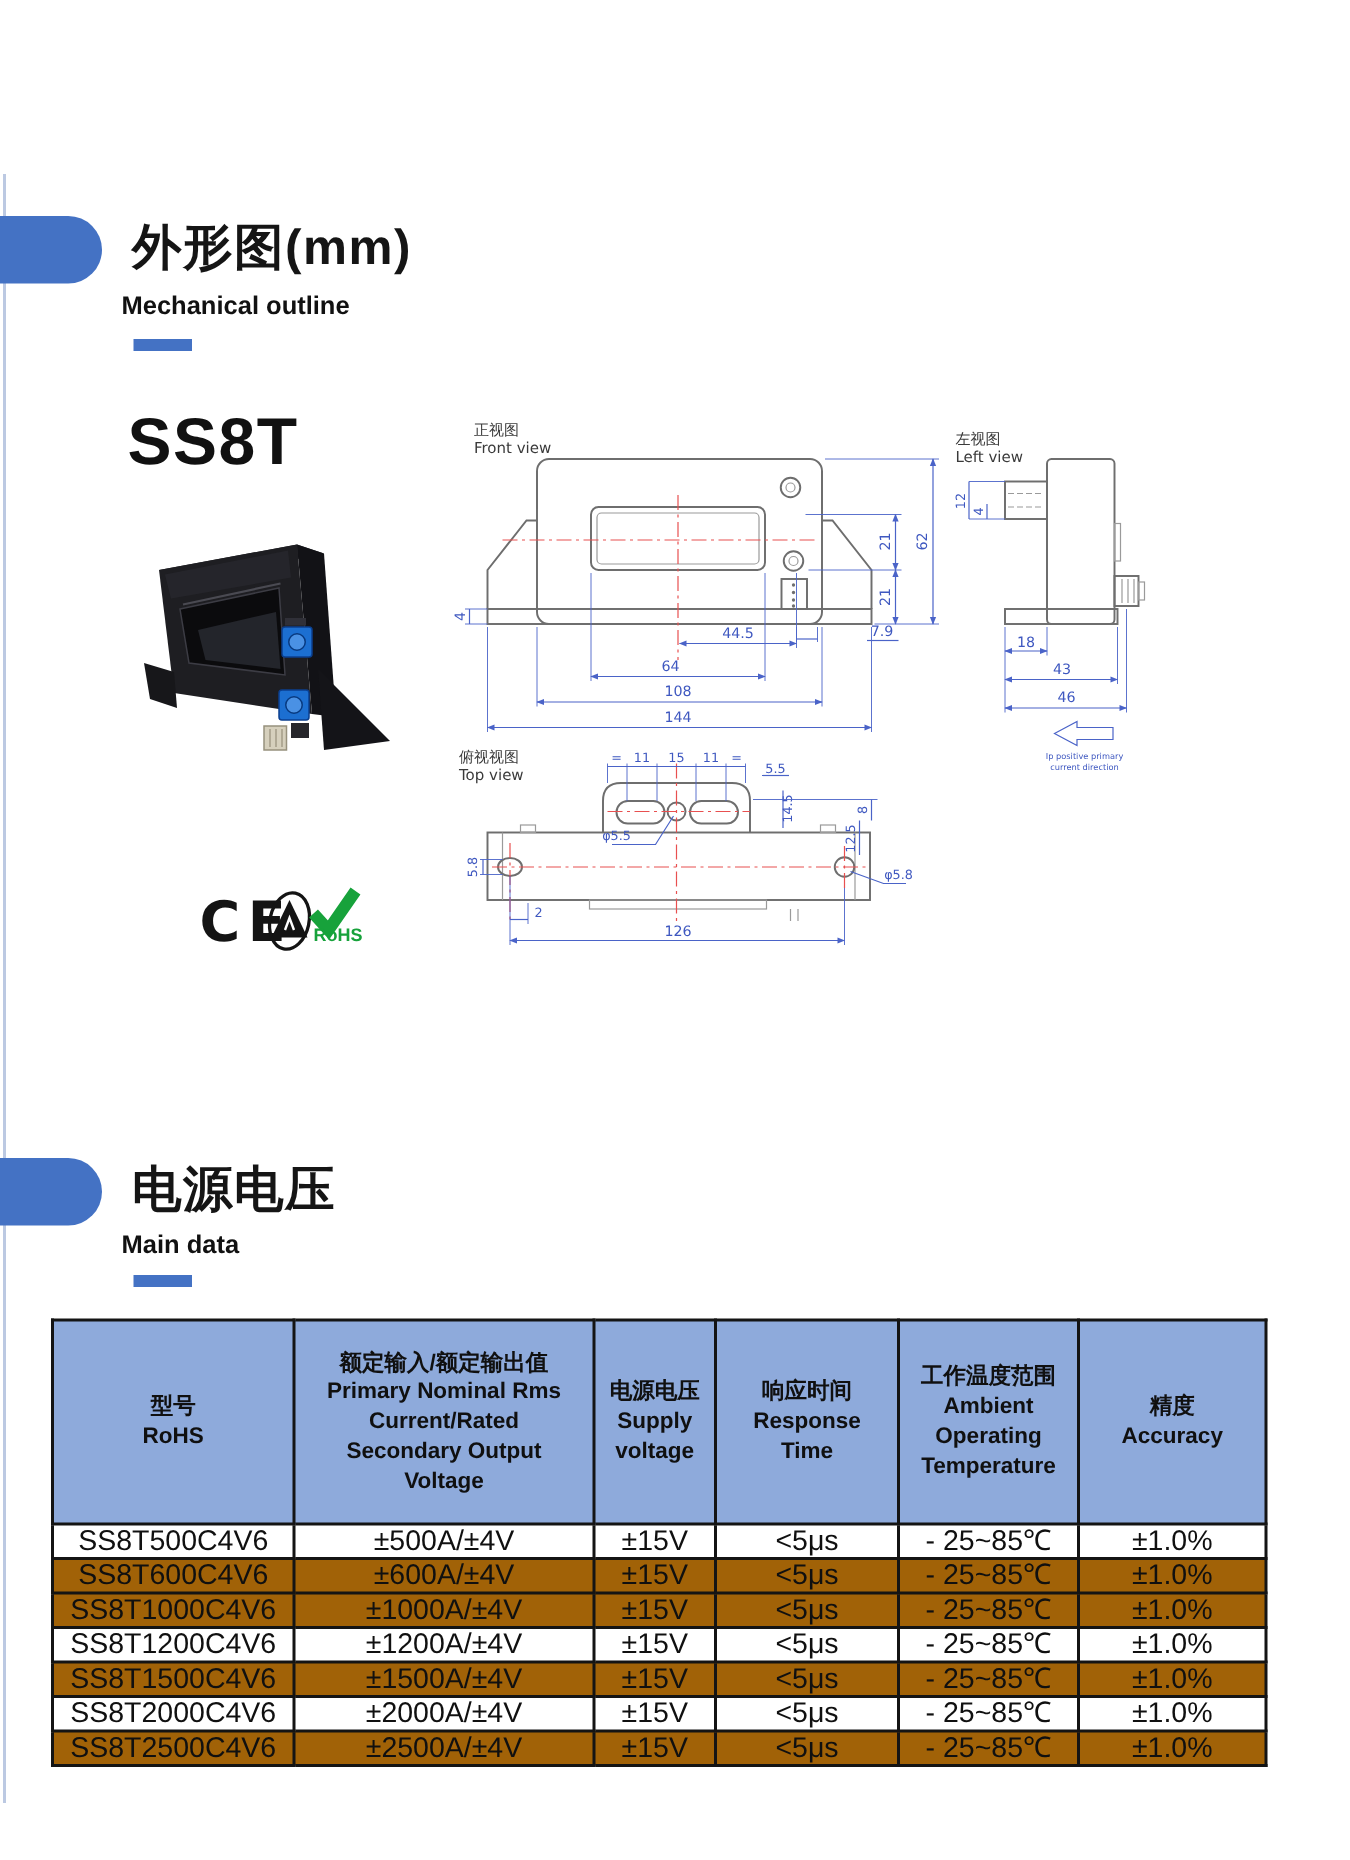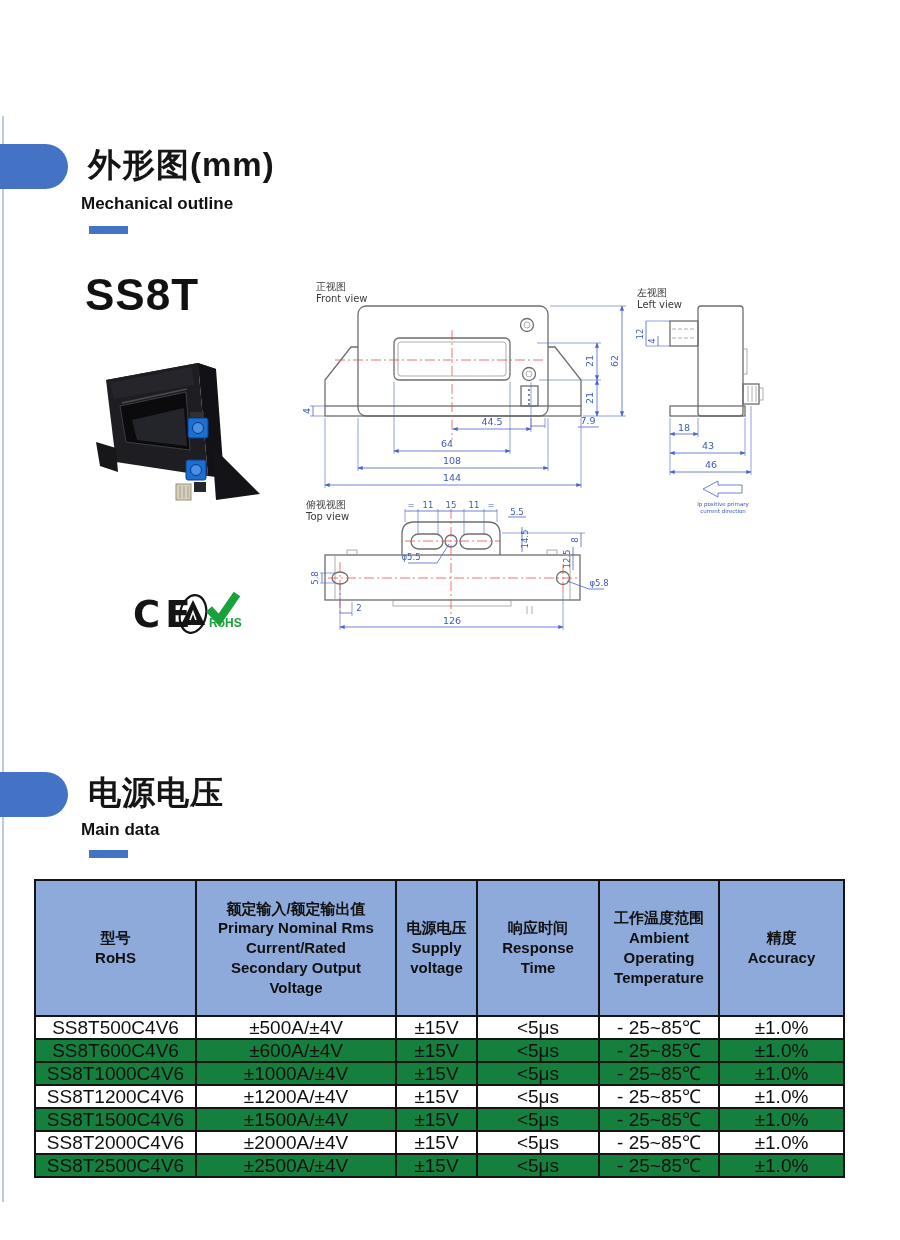--- a/index.html
+++ b/index.html
@@ -29,21 +29,21 @@
   .dts{fill:#3f58c0;font-size:8.5px;text-anchor:middle;}
   .vlbl{fill:#3a3a3a;font-size:10px;}
   
   #spec-table{position:absolute;left:34px;top:835px;border-collapse:collapse;
               table-layout:fixed;width:811px;}
   #spec-table th,#spec-table td{border:2px solid #141414;text-align:center;vertical-align:middle;}
   #spec-table th{background:#8EAADB;font-size:15px;font-weight:700;line-height:1.32;
                  padding:4px 2px;color:#101010;}
   #spec-table th .en{white-space:pre-line;display:block;}
   #spec-table td{font-size:19px;height:15.5px;padding:1px 0;line-height:1;color:#101010;}
-  #spec-table tr.alt td{background:#15803d;}
+  #spec-table tr.alt td{background:#a16207;}
   #spec-table thead tr{height:136px;}
 </style>
 </head>
 <body>
 
 <div id="page">
   <div class="leftline"></div>
 
   <div class="pill" style="top:100px;"></div>
   <div class="sec-title" style="top:99px;">外形图(mm)</div>

